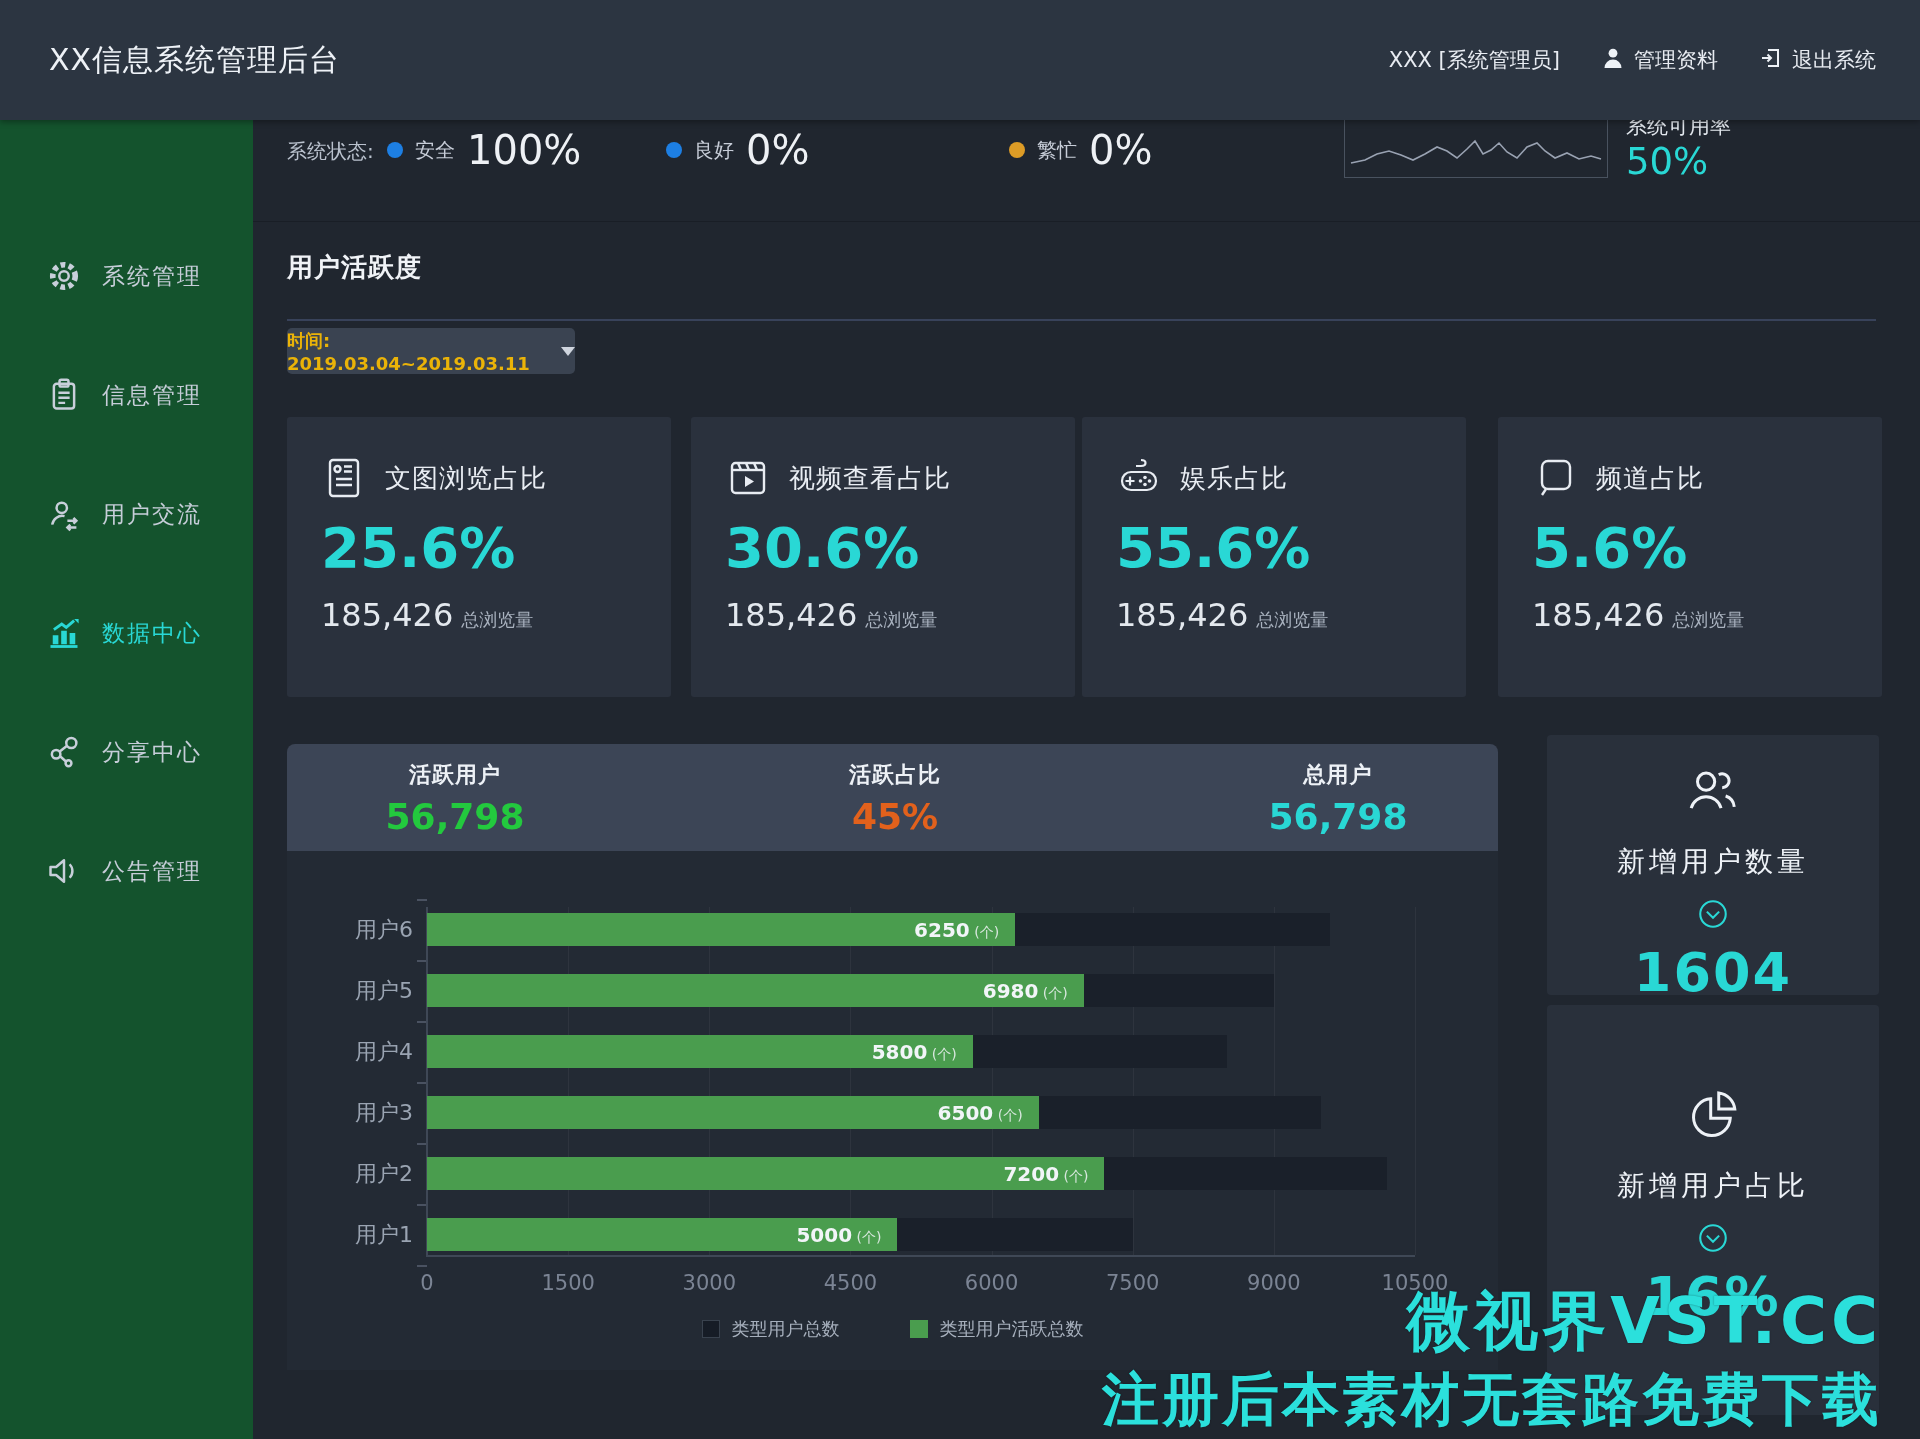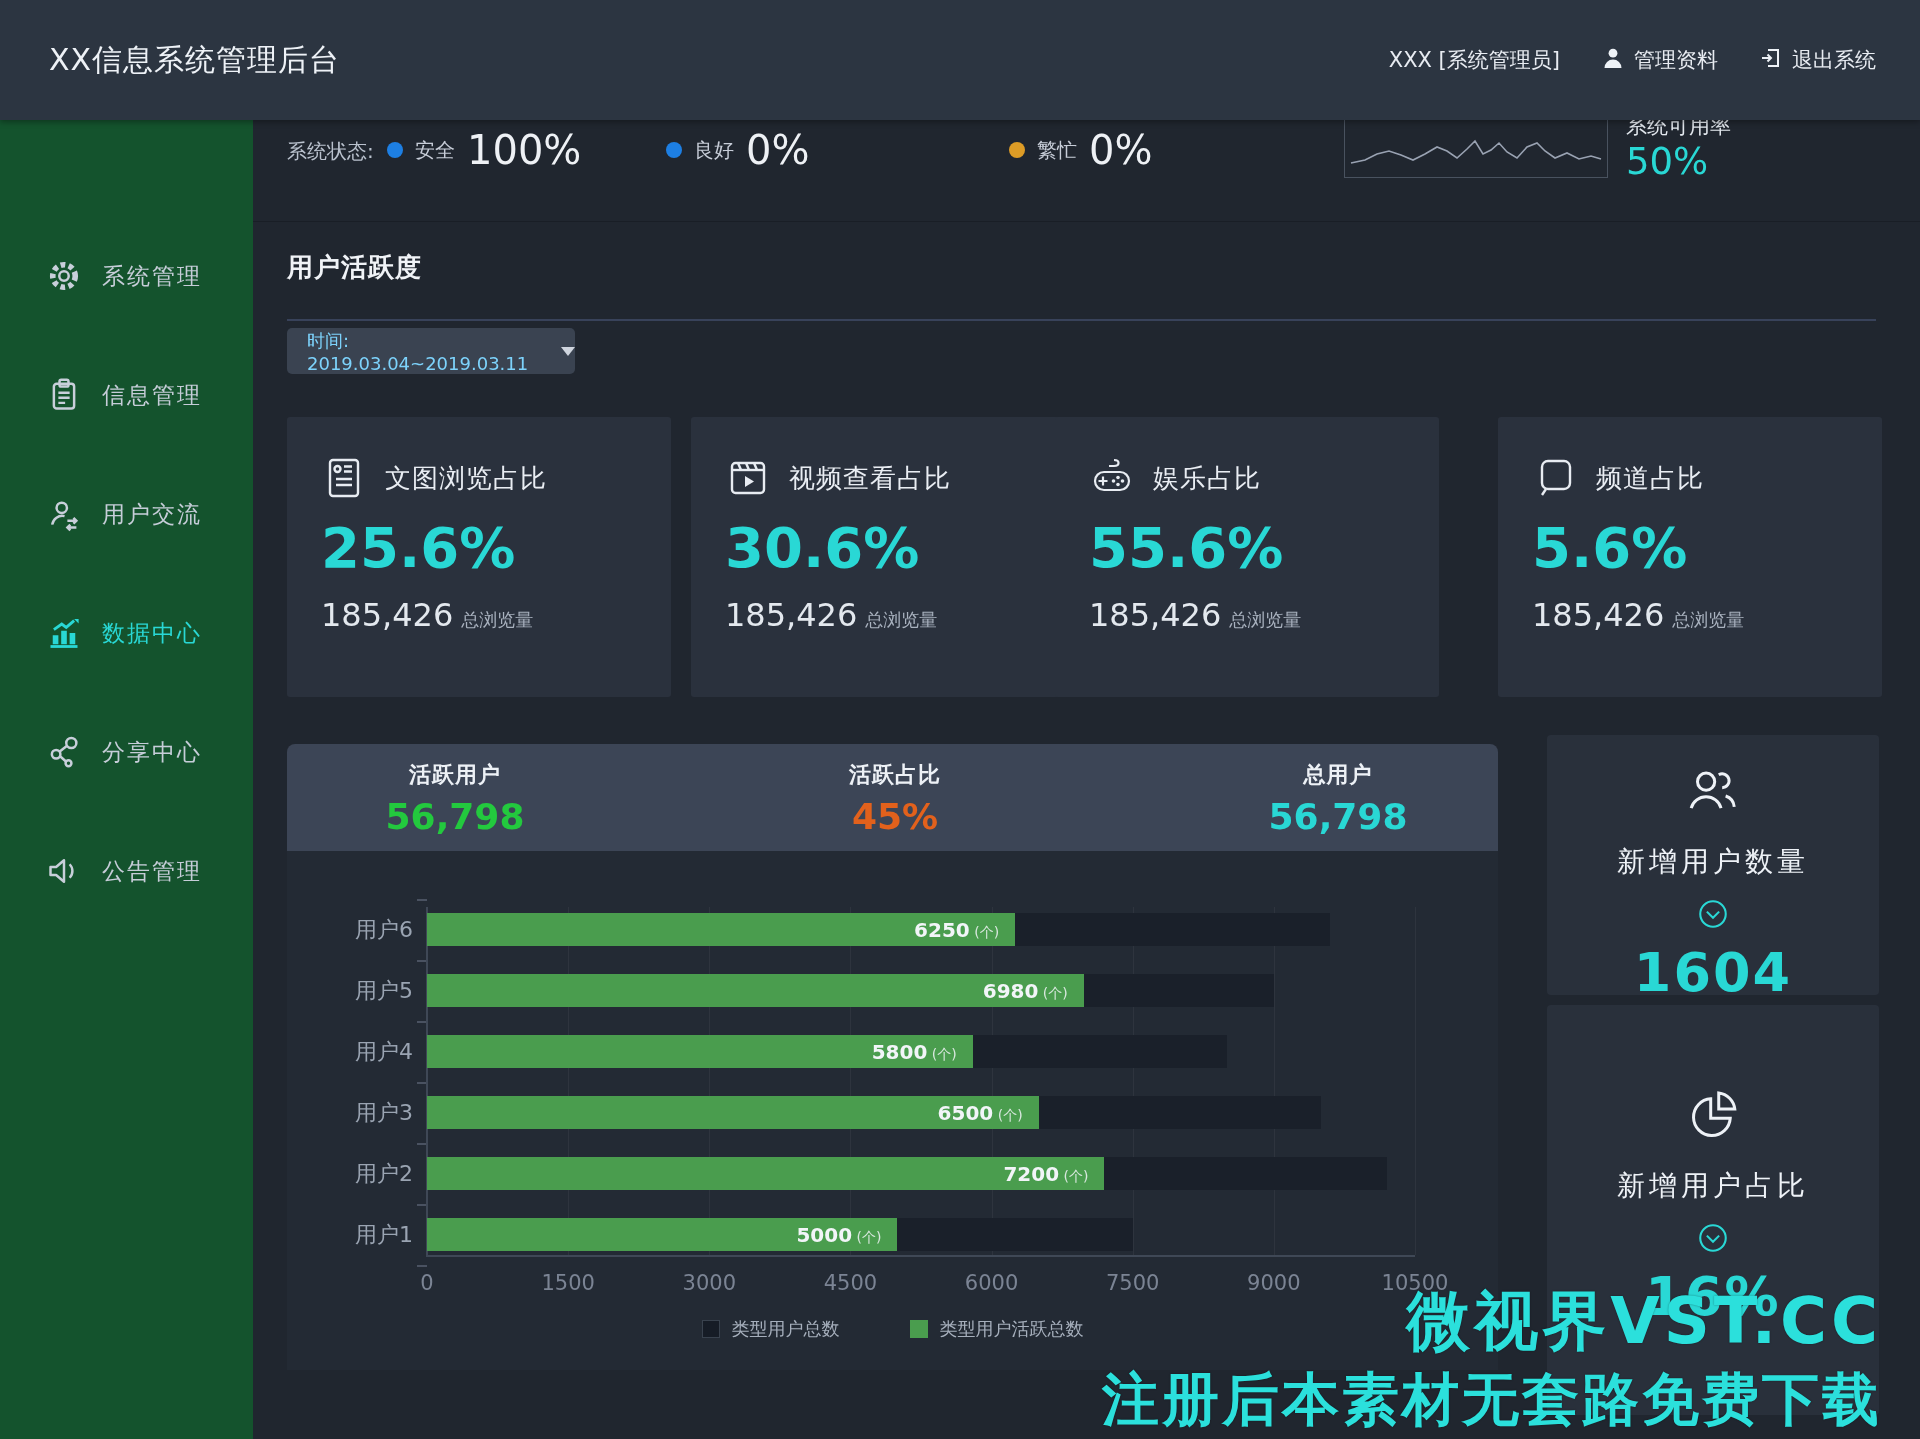--- a/index.html
+++ b/index.html
@@ -31,21 +31,21 @@
   .spark-box { position:absolute; left:1344px; top:112px; width:264px; height:66px; border:1px solid #49525f; }
   .avail-label { position:absolute; left:1626px; top:112px; font-size:21px; color:#e3e8ee; }
   .avail-value { position:absolute; left:1626px; top:140px; font-size:37px; color:#29d8d5; font-weight:500; }
   .divider1 { position:absolute; left:253px; top:221px; width:1667px; height:1px; background:#191e26; }
 
   
   .section-title { position:absolute; left:287px; top:250px; font-size:26px; font-weight:bold; color:#f0f3f7; letter-spacing:1px; }
   .divider2 { position:absolute; left:287px; top:319px; width:1589px; height:2px; background:#38425a; }
   .dropdown { position:absolute; left:287px; top:328px; width:288px; height:46px; background:#3a4351;
               border-radius:5px; display:flex; align-items:center; justify-content:center; gap:12px; cursor:pointer; }
-  .dropdown span.txt { font-size:18px; font-weight:400; color:#7dd3fc;padding-left:20px; }
+  .dropdown span.txt { font-size:18px; font-weight:700; color:#eab308; }
   .caret { width:0; height:0; border-left:7px solid transparent; border-right:7px solid transparent; border-top:9px solid #cfd5de; }
 
   
   .card { position:absolute; top:417px; width:384px; height:280px; background:#2a313d; border-radius:3px; padding:38px 34px; }
   .card-head { display:flex; align-items:center; gap:18px; }
   .card-head .c-icon { width:46px; height:46px; flex:0 0 46px; }
   .card-title { font-size:26px; color:#e9edf3; font-weight:500; letter-spacing:1px; }
   .card-pct { margin-top:14px; font-size:56px; font-weight:bold; color:#29d8d5; }
   .card-count { margin-top:16px; display:flex; align-items:baseline; gap:8px; }
   .card-count .num { font-size:32px; color:#e3e8ee; }
@@ -254,21 +254,21 @@
           </svg>
       </span>
       <span class="card-title">视频查看占比</span>
     </div>
     <div class="card-pct">30.6%</div>
     <div class="card-count">
       <span class="num">185,426</span>
       <span class="lbl">总浏览量</span>
     </div>
   </div>
-  <div class="card" style="left:1055px">
+  <div class="card" style="left:1082px">
     <div class="card-head">
       <span class="c-icon">
         <svg width="46" height="46" viewBox="0 0 46 46" fill="none" stroke="#e8ecf2" stroke-width="2.2">
             <path d="M25 5c6 0 6 6 0 6h-5"></path>
             <rect x="6" y="17" width="34" height="18" rx="9"></rect>
             <path d="M14 21.5v9M9.5 26h9"></path>
             <circle cx="29" cy="22.5" r="1.8" fill="#e8ecf2" stroke="none"></circle>
             <circle cx="33.5" cy="26" r="1.8" fill="#e8ecf2" stroke="none"></circle>
             <circle cx="29" cy="29.5" r="1.8" fill="#e8ecf2" stroke="none"></circle>
             <circle cx="24.5" cy="26" r="1.8" fill="#e8ecf2" stroke="none"></circle>

